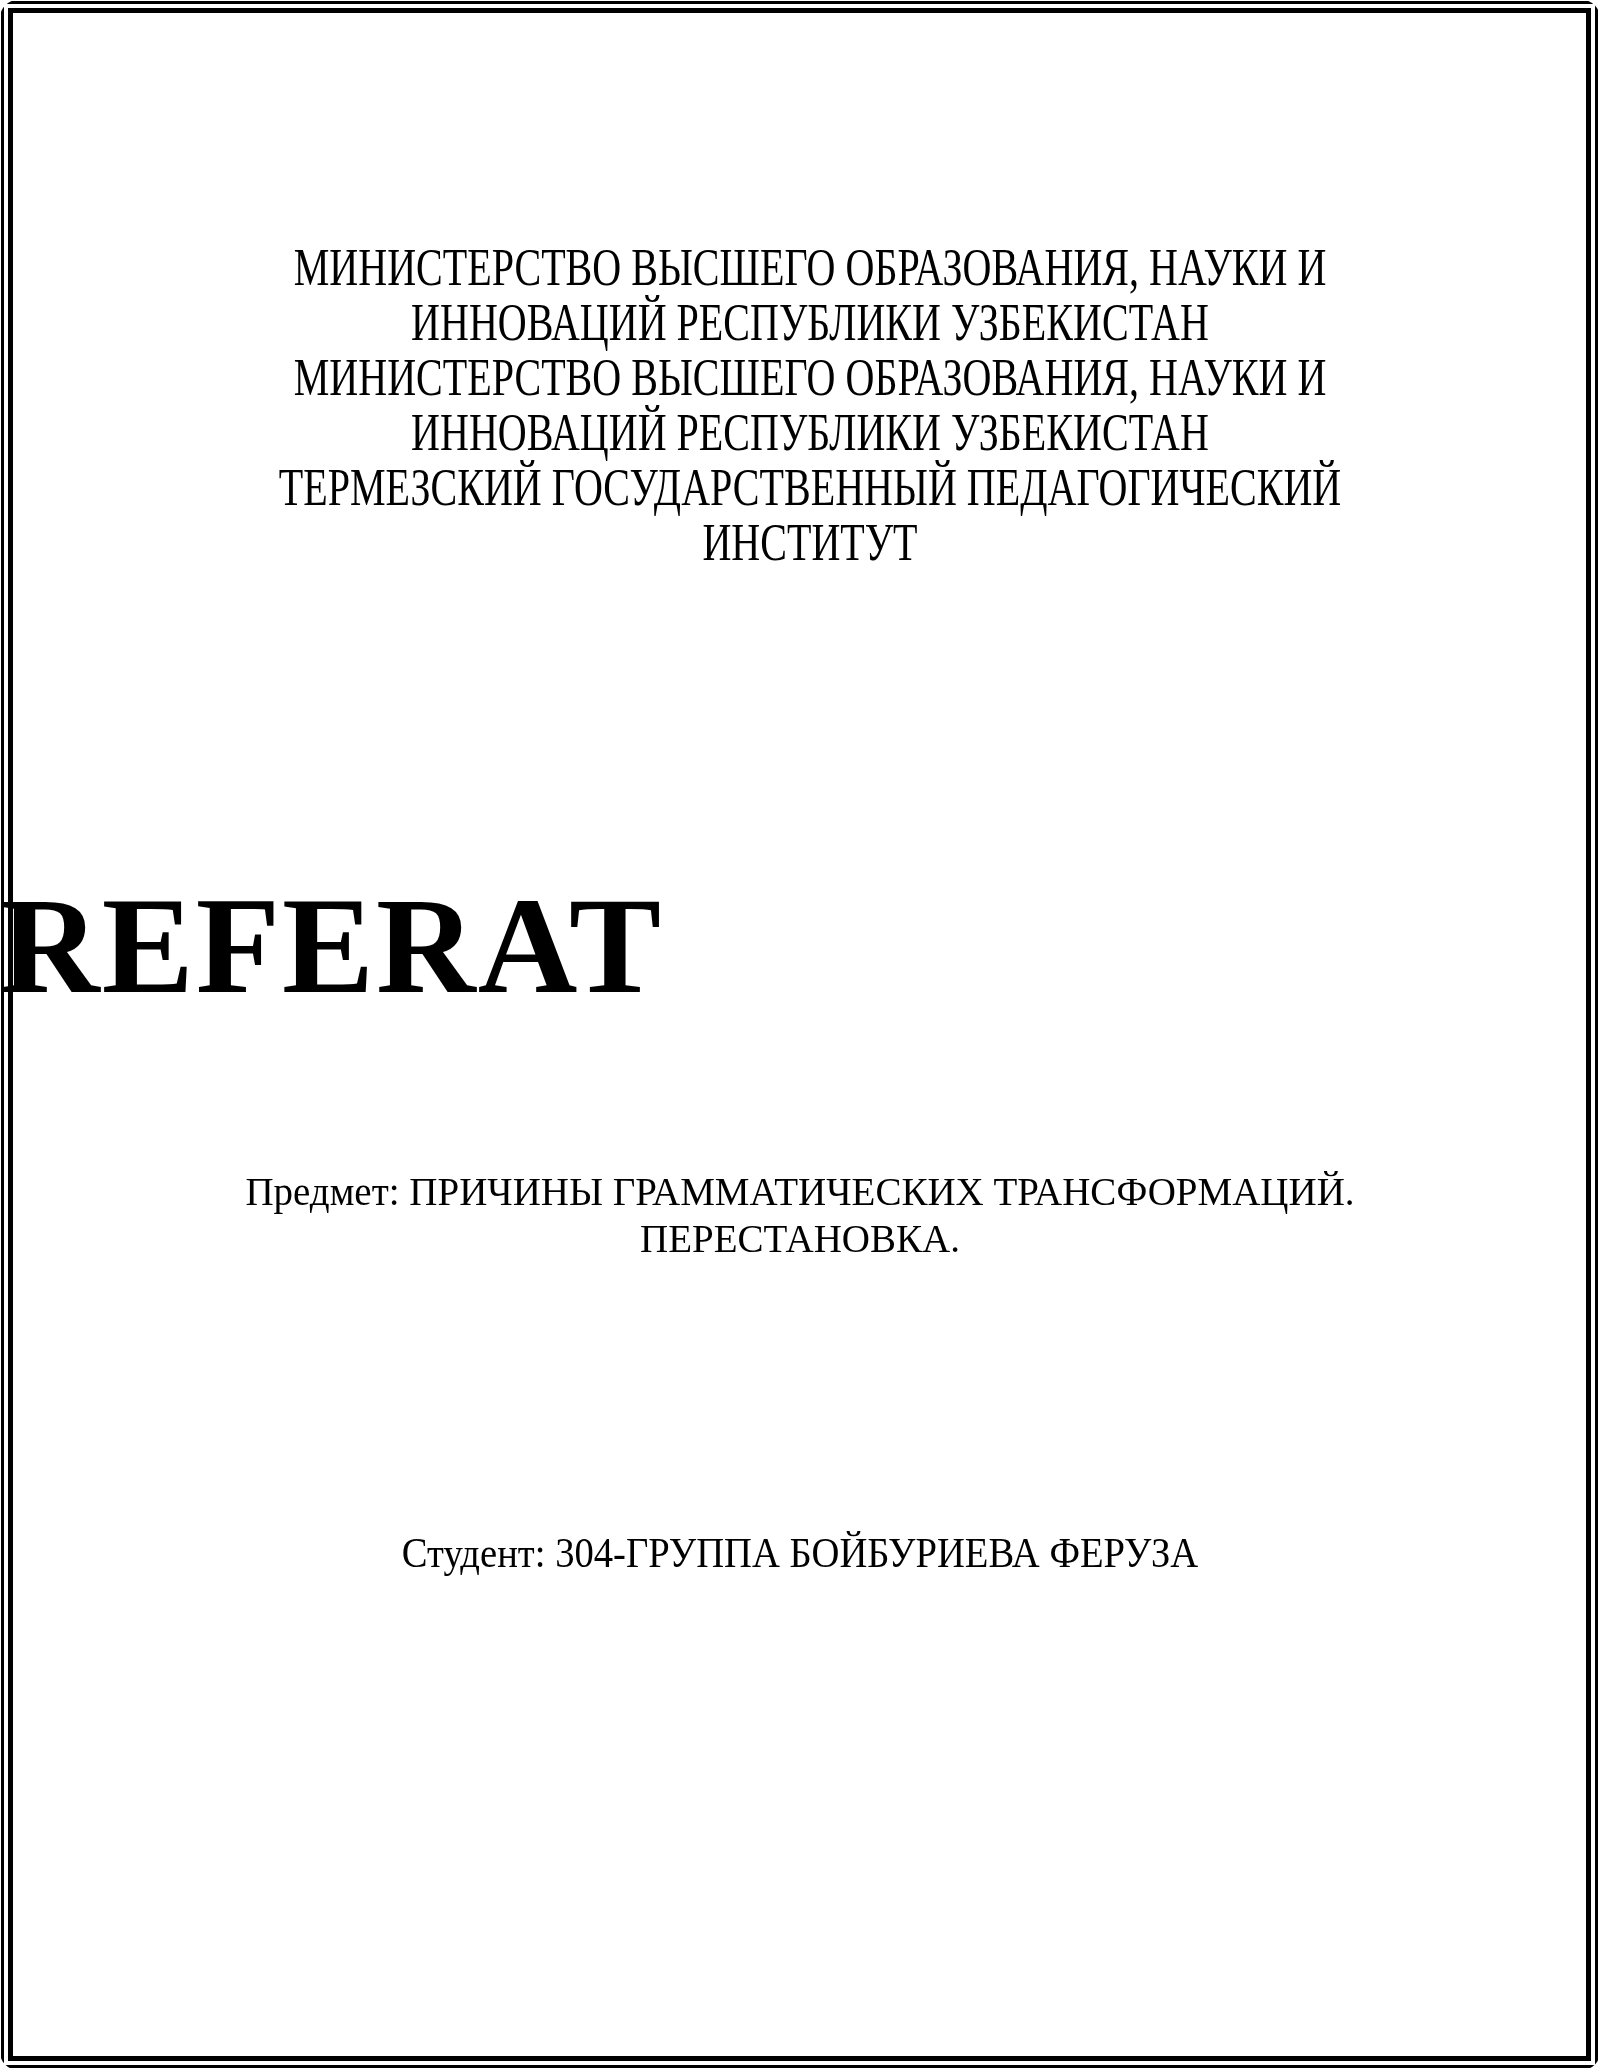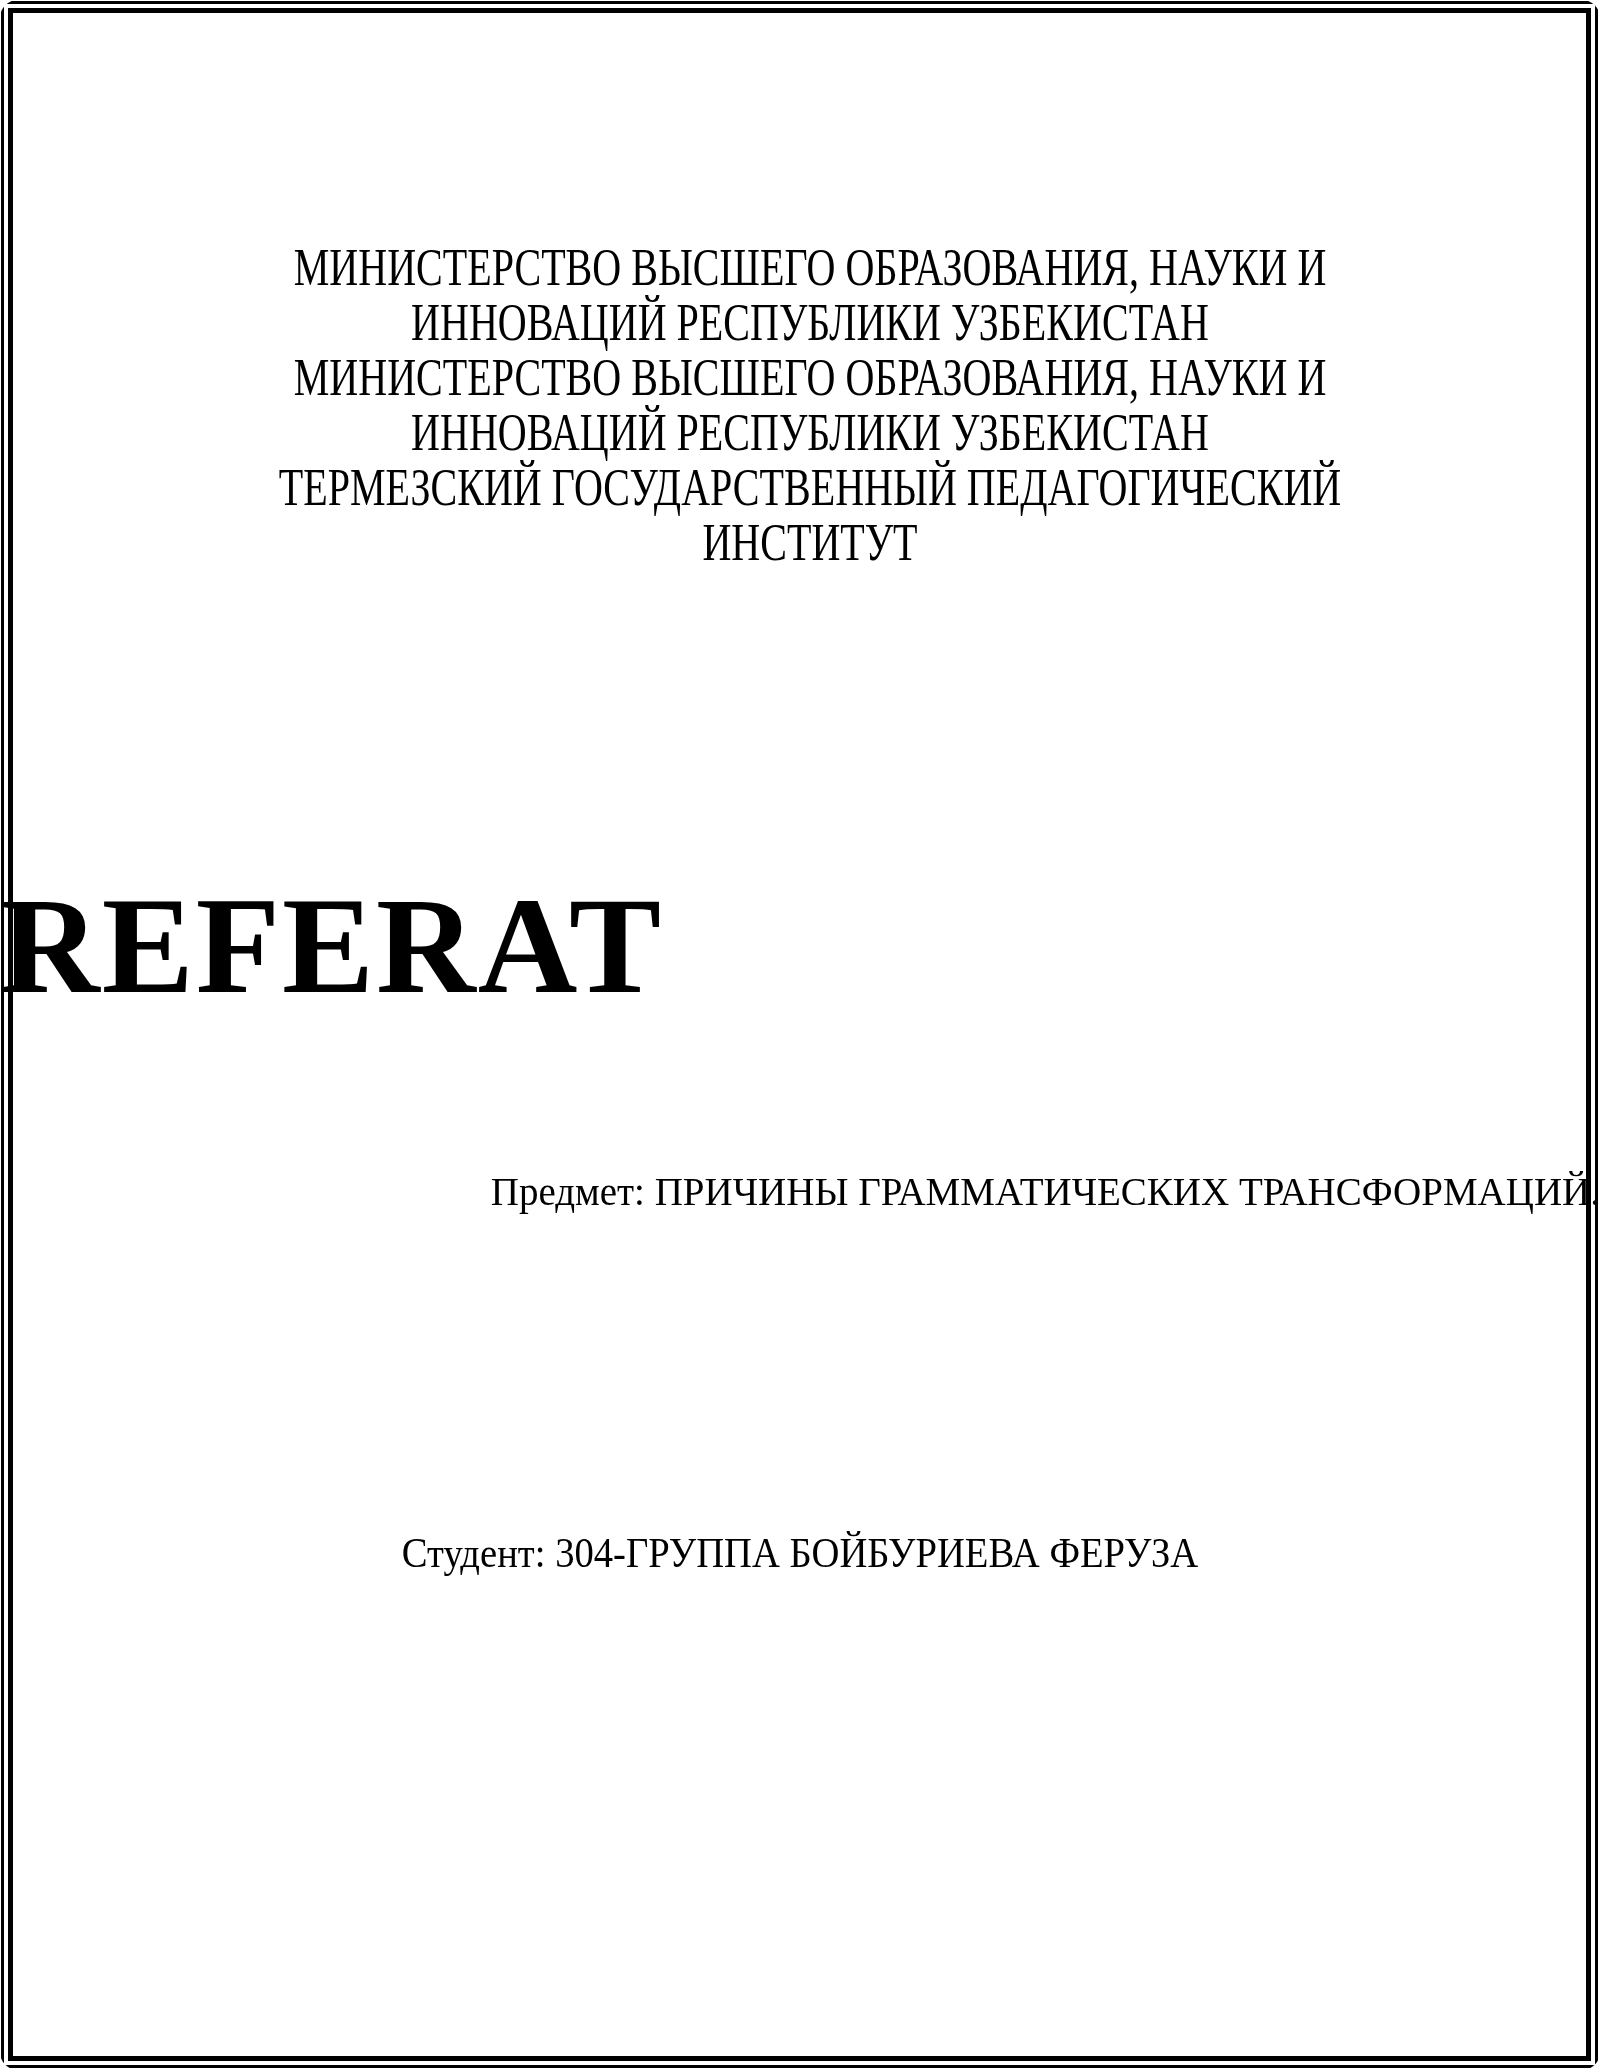--- a/index.html
+++ b/index.html
@@ -49,21 +49,21 @@
     font-weight: bold;
     font-size: 138px;
     line-height: 138px;
     letter-spacing: 2px;
   }
   .subject-block {
     position: absolute;
     top: 1168px;
     left: 0;
     right: 0;
-    text-align: right;
+    text-align: center;
     font-size: 39px;
     line-height: 47px;
   }
   .student-block {
     position: absolute;
     top: 1530px;
     left: 0;
     right: 0;
     text-align: center;
     font-size: 42px;
@@ -86,18 +86,19 @@
     <div class="hline">МИНИСТЕРСТВО ВЫСШЕГО ОБРАЗОВАНИЯ, НАУКИ И</div>
     <div class="hline">ИННОВАЦИЙ РЕСПУБЛИКИ УЗБЕКИСТАН</div>
     <div class="hline">ТЕРМЕЗСКИЙ ГОСУДАРСТВЕННЫЙ ПЕДАГОГИЧЕСКИЙ</div>
     <div class="hline">ИНСТИТУТ</div>
   </div>
 
   <div class="title-block">REFERAT</div>
 
   <div class="subject-block">
     <div><span>Предмет:</span> <span>ПРИЧИНЫ ГРАММАТИЧЕСКИХ ТРАНСФОРМАЦИЙ.</span></div>
+    <div>ПЕРЕСТАНОВКА.</div>
   </div>
 
   <div class="student-block">
     <span>Студент:</span> <span>304-ГРУППА БОЙБУРИЕВА ФЕРУЗА</span>
   </div>
 </div>
 
 </body></html>

